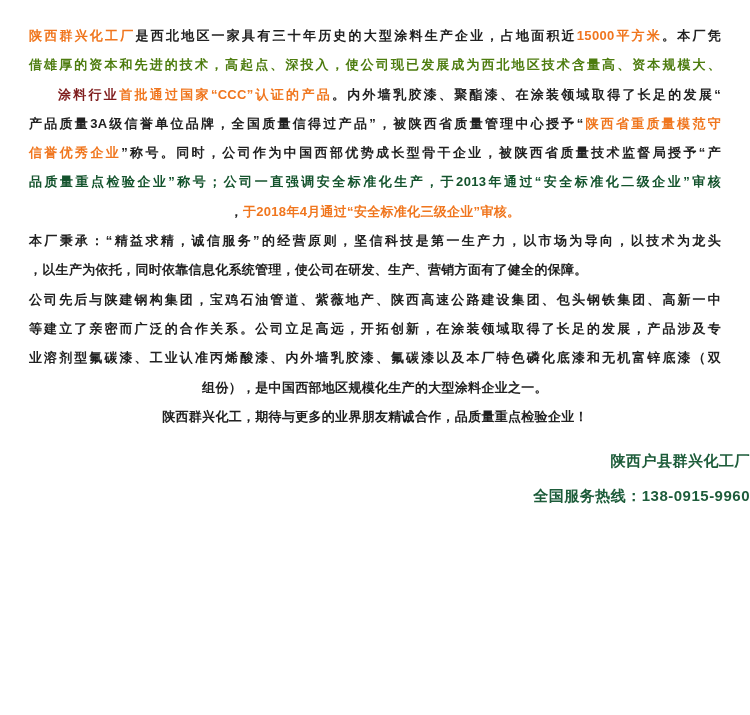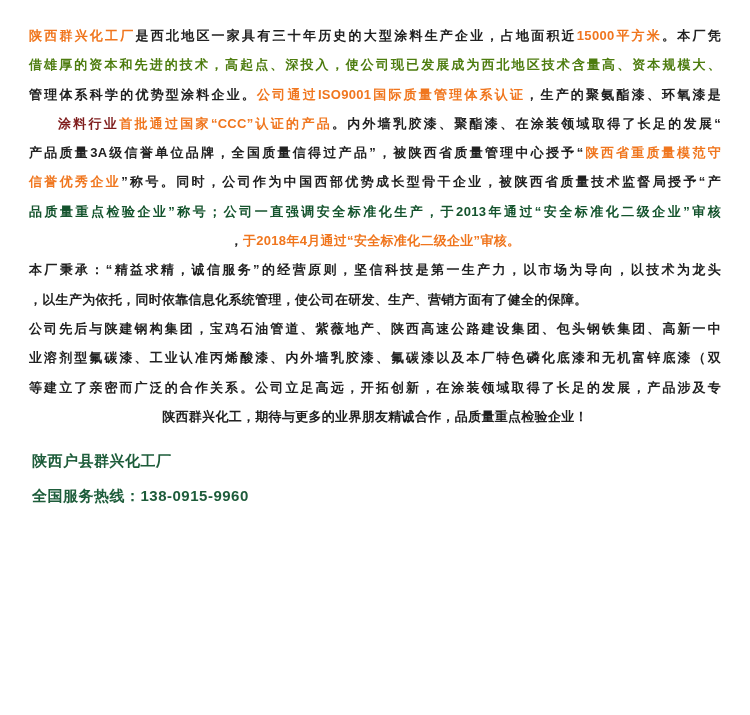--- a/index.html
+++ b/index.html
@@ -37,43 +37,42 @@
   .line.center { text-align: center; }
   .line.left { text-align: left; }
   .contact {
     box-sizing: border-box;
     width: 750px;
     padding-top: 12px;
     font-size: 15px;
     letter-spacing: 0.5px;
   }
   .contact-line {
-    text-align: left;
+    text-align: right;
     line-height: 35px;
     height: 35px;
-    margin-left: 32px;
   }
 </style>
 </head>
 <body>
 
 <div class="page">
   <div class="article" id="article">
       <div class="line fill"><span style="color: rgb(240, 118, 30);">陕西群兴化工厂</span><span style="color: rgb(33, 33, 33);">是西北地区一家具有三十年历史的大型涂料生产企业，占地面积近</span><span style="color: rgb(240, 118, 30);">15000平方米</span><span style="color: rgb(33, 33, 33);">。本厂凭</span></div>
       <div class="line fill"><span style="color: #4d7c0f;">借雄厚的资本和先进的技术，高起点、深投入，使公司现已发展成为西北地区技术含量高、资本规模大、</span></div>
-      <div class="line fill"><span style="color: rgb(33, 33, 33);">管理体系科学的优势型涂料企业。</span><span style="color: rgb(240, 118, 30);">公司通过ISO9001国际质量管理体系认证</span><span style="color: rgb(33, 33, 33);">，生产的聚氨酯漆、环氧漆是</span></div>
       <div class="line fill"><span style="color: #7f1d1d; margin-left: 29px;">涂料行业</span><span style="color: rgb(240, 118, 30);">首批通过国家“CCC”认证的产品</span><span style="color: rgb(33, 33, 33);">。内外墙乳胶漆、聚酯漆、在涂装领域取得了长足的发展“</span></div>
       <div class="line fill"><span style="color: rgb(33, 33, 33);">产品质量3A级信誉单位品牌，全国质量信得过产品”，被陕西省质量管理中心授予“</span><span style="color: rgb(240, 118, 30);">陕西省重质量模范守</span></div>
       <div class="line fill"><span style="color: rgb(240, 118, 30); font-family: Liberation Serif, serif;">信誉优秀企业</span><span style="color: rgb(33, 33, 33);">”称号。同时，公司作为中国西部优势成长型骨干企业，被陕西省质量技术监督局授予“产</span></div>
       <div class="line fill"><span style="color: #14532d;">品质量重点检验企业”称号；公司一直强调安全标准化生产，于2013年通过“安全标准化二级企业”审核</span></div>
-      <div class="line center"><span style="color: rgb(33, 33, 33);">，</span><span style="color: rgb(240, 118, 30);">于2018年4月通过“安全标准化二级企业”审核。</span></div>
+      <div class="line center"><span style="color: rgb(33, 33, 33);">，</span><span style="color: rgb(240, 118, 30);">于2018年4月通过“安全标准化三级企业”审核。</span></div>
       <div class="line fill"><span style="color: rgb(33, 33, 33);">本厂秉承：“精益求精，诚信服务”的经营原则，坚信科技是第一生产力，以市场为导向，以技术为龙头</span></div>
       <div class="line left"><span style="color: rgb(33, 33, 33);">，以生产为依托，同时依靠信息化系统管理，使公司在研发、生产、营销方面有了健全的保障。</span></div>
       <div class="line fill"><span style="color: rgb(33, 33, 33);">公司先后与陕建钢构集团，宝鸡石油管道、紫薇地产、陕西高速公路建设集团、包头钢铁集团、高新一中</span></div>
+      <div class="line fill"><span style="color: rgb(33, 33, 33);">等建立了亲密而广泛的合作关系。公司立足高远，开拓创新，在涂装领域取得了长足的发展，产品涉及专</span></div>
       <div class="line fill"><span style="color: rgb(33, 33, 33);">业溶剂型氟碳漆、工业认准丙烯酸漆、内外墙乳胶漆、氟碳漆以及本厂特色磷化底漆和无机富锌底漆（双</span></div>
-      <div class="line fill"><span style="color: rgb(33, 33, 33);">等建立了亲密而广泛的合作关系。公司立足高远，开拓创新，在涂装领域取得了长足的发展，产品涉及专</span></div>
+      <div class="line center"><span style="color: rgb(33, 33, 33);">组份），是中国西部地区规模化生产的大型涂料企业之一。</span></div>
       <div class="line center"><span style="color: rgb(33, 33, 33);">陕西群兴化工，期待与更多的业界朋友精诚合作，品质量重点检验企业！</span></div>
     </div>
   <div class="contact" id="contact">
       <div class="contact-line" style="color: rgb(29, 92, 58);">陕西户县群兴化工厂</div>
       <div class="contact-line" style="color: rgb(29, 92, 58);">全国服务热线：138-0915-9960</div>
     </div>
 </div>
 
 </body></html>

